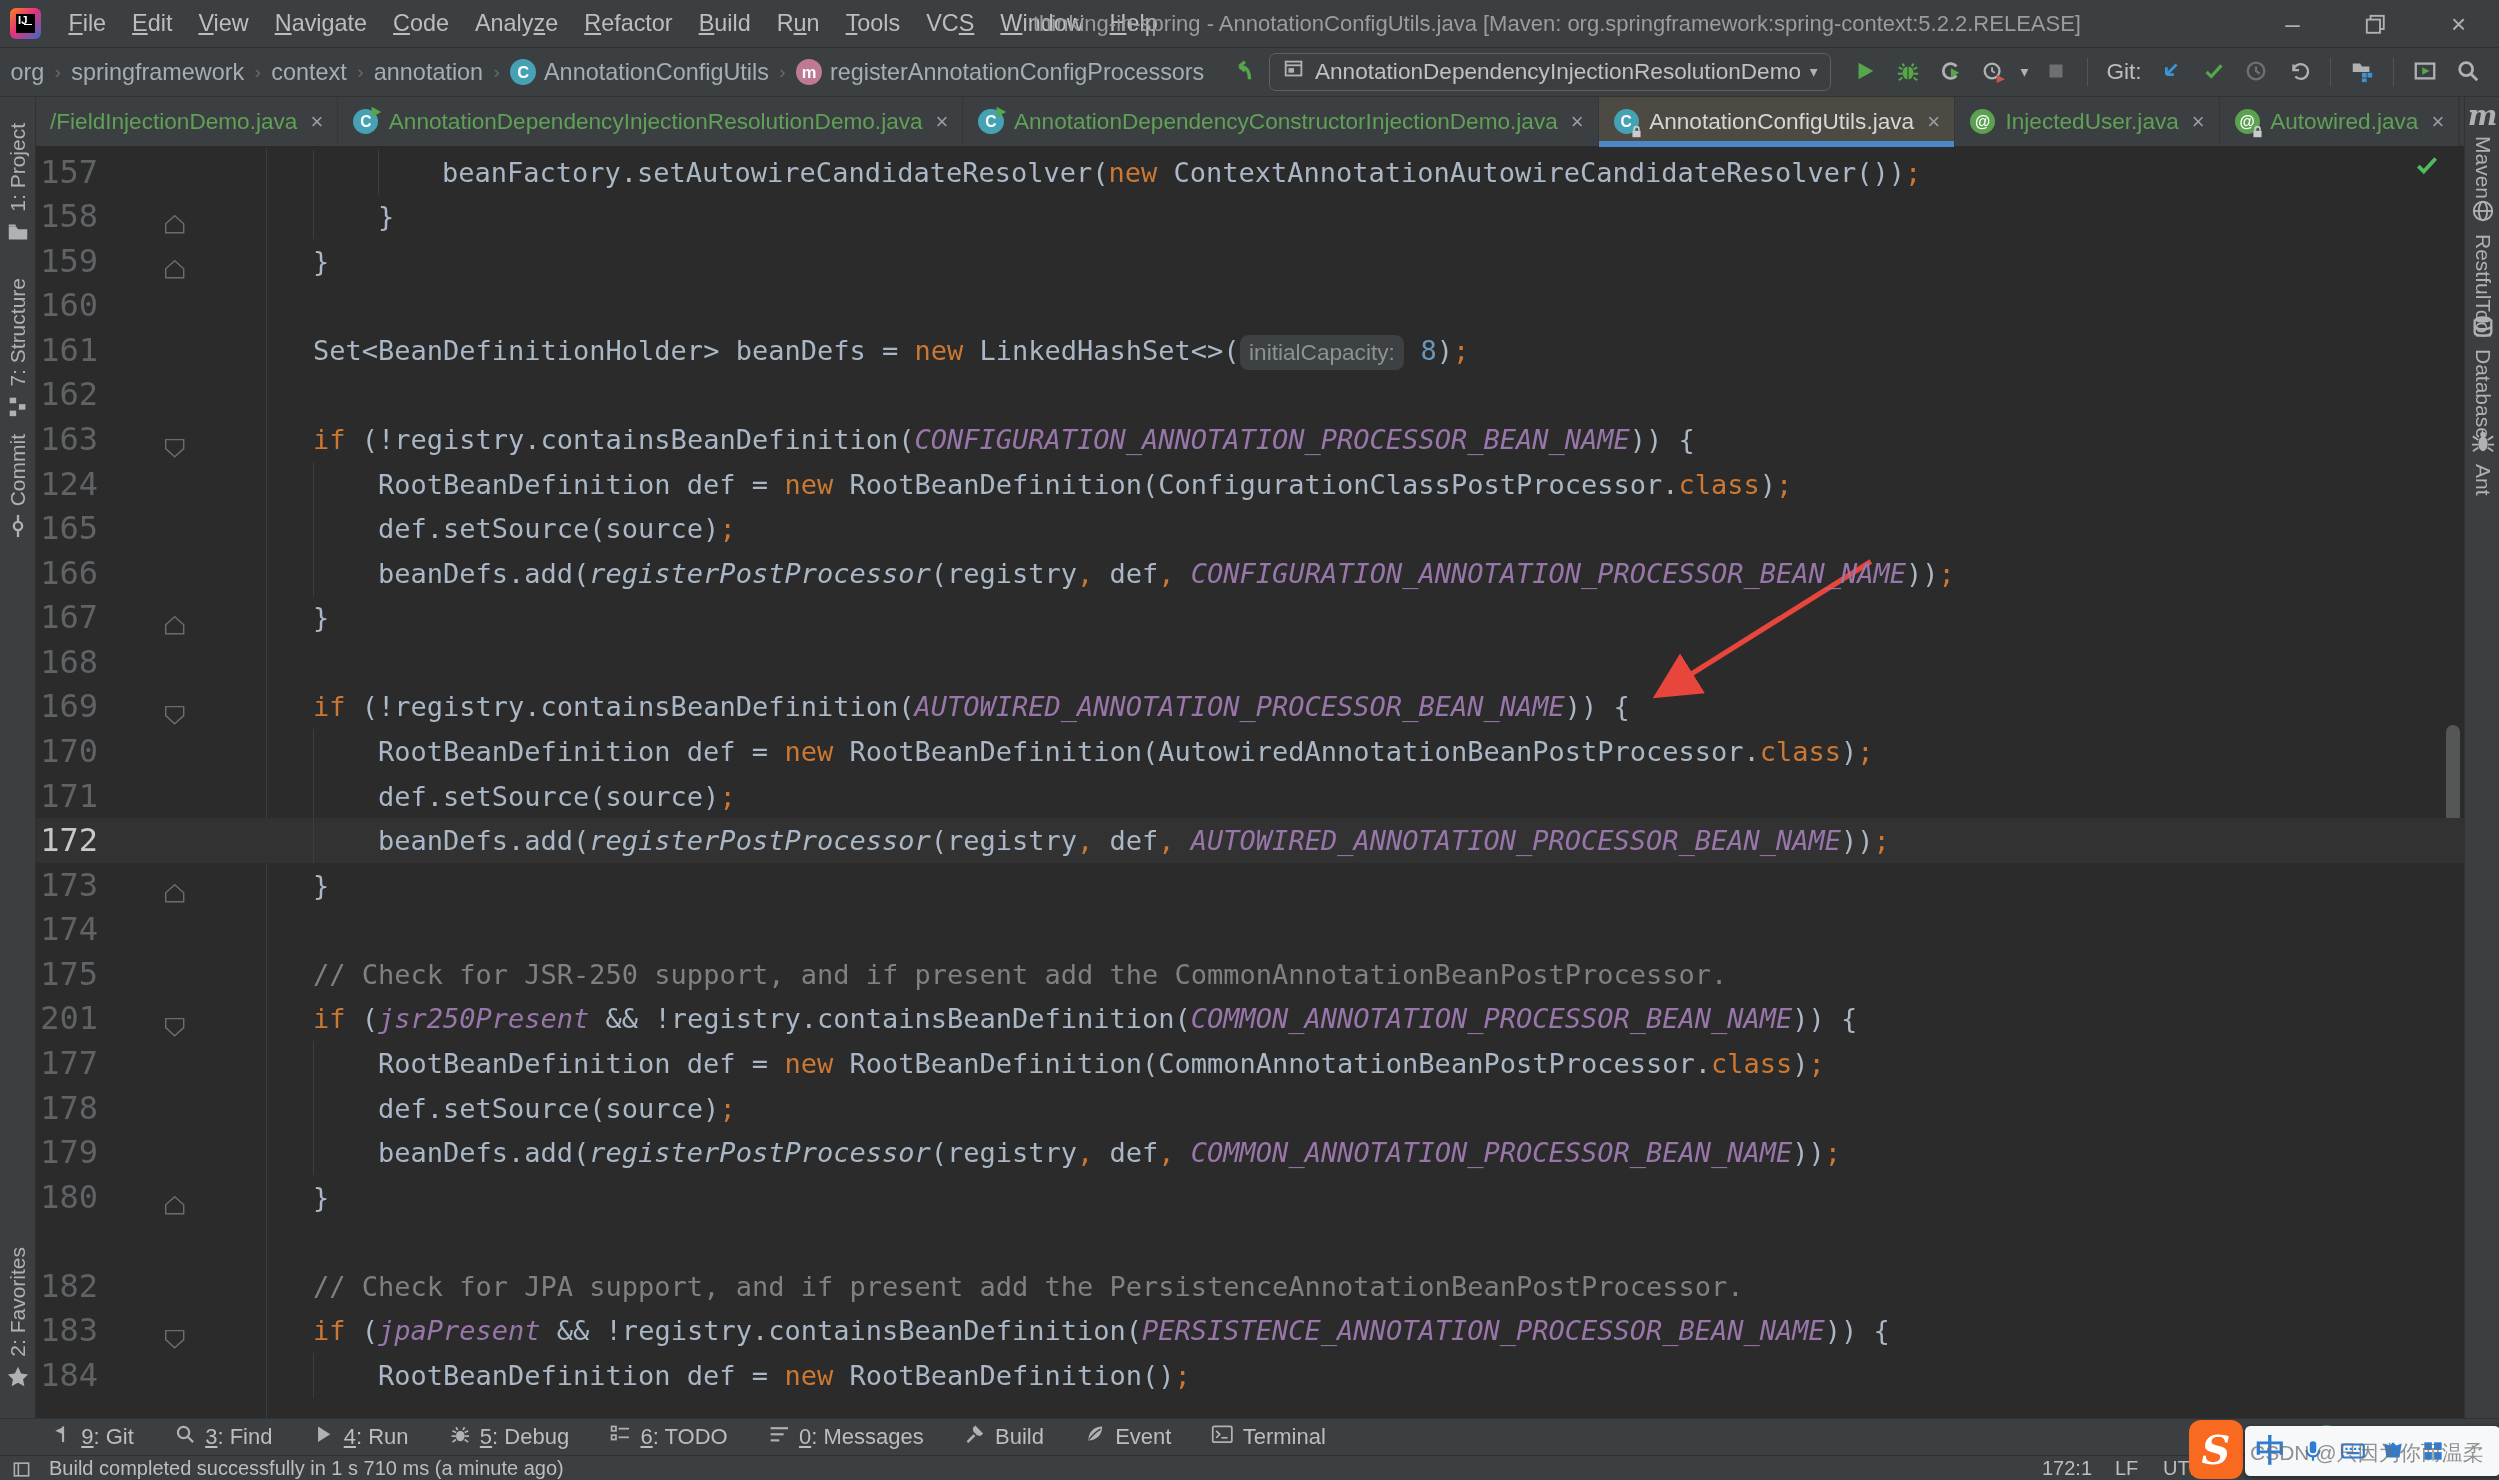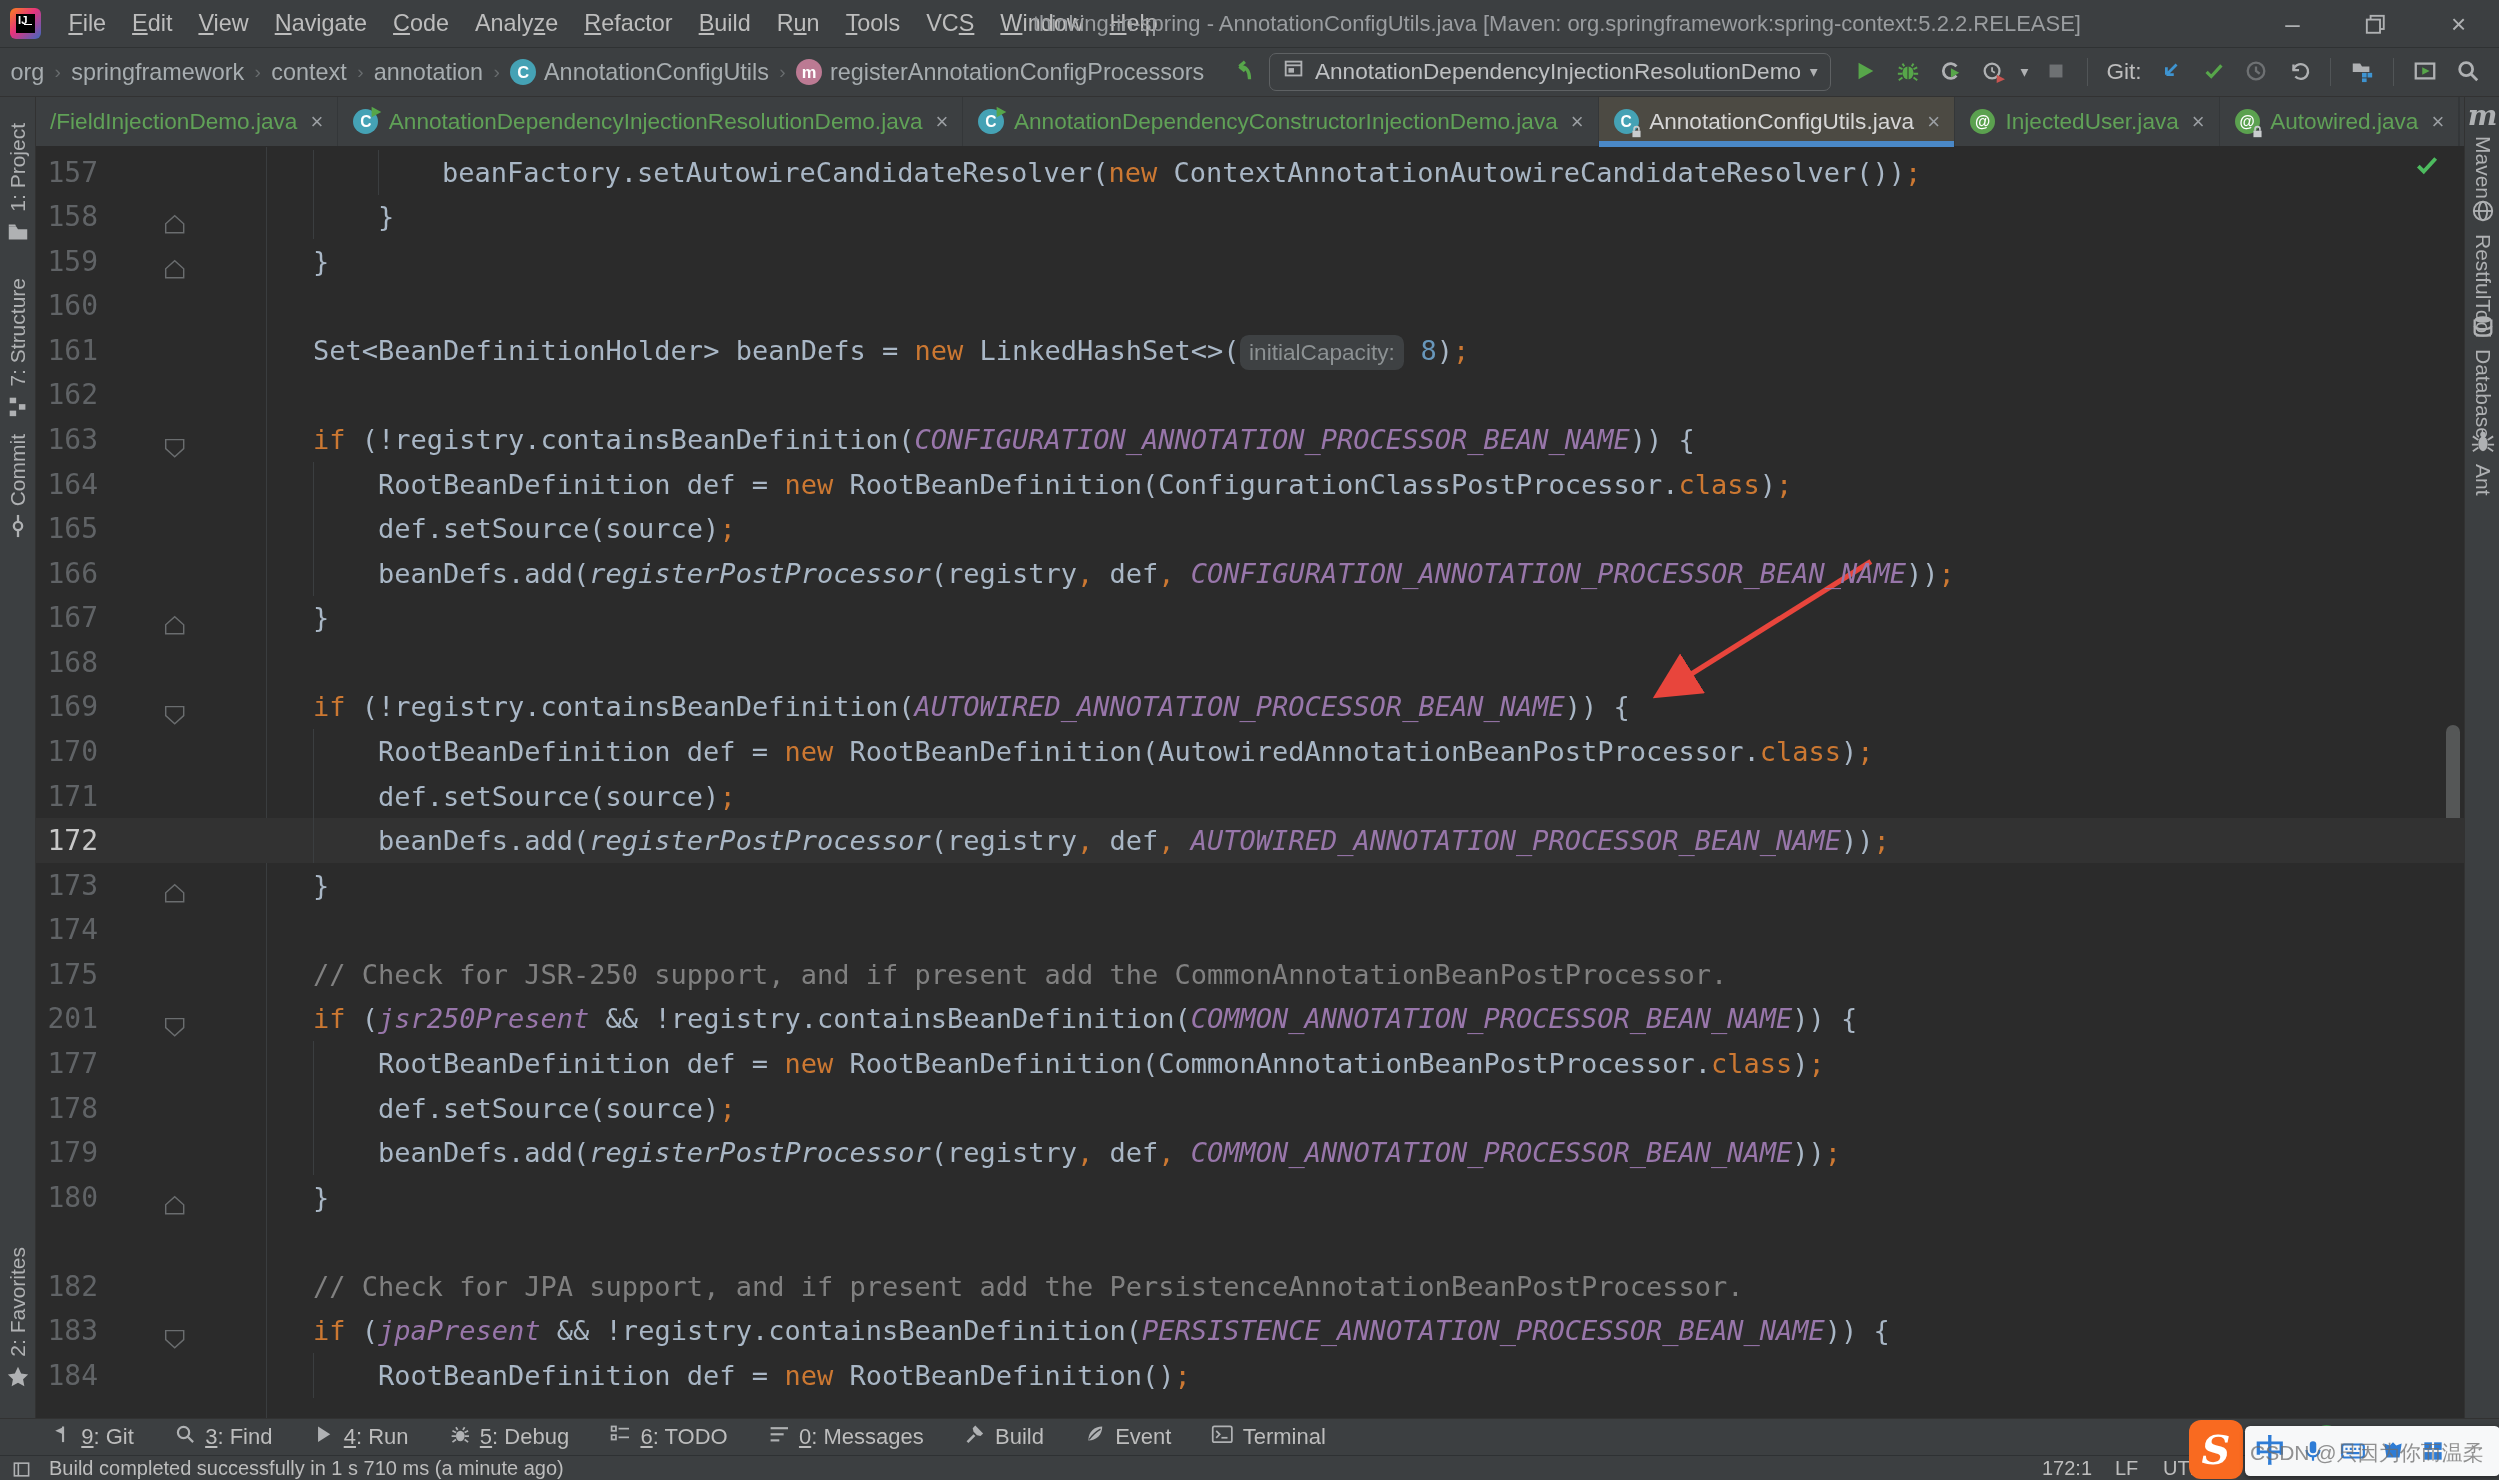--- a/index.html
+++ b/index.html
@@ -64,21 +64,21 @@
   .tabicon svg.ovl{position:absolute;width:14px;height:14px;right:-3.5px;top:-3.5px;}
   .tabicon svg.lock{position:absolute;width:13px;height:13px;right:-3.5px;bottom:-2.6px;}
   .tab-chev{margin-left:auto;width:52px;display:flex;align-items:center;justify-content:center;color:#AFB1B3;
     border-left:0.9px solid #343739;font-size:22.6px;}
   
   .editor{position:absolute;left:0;right:0;top:50px;bottom:0;background:#2B2B2B;overflow:hidden;}
   .gsep{position:absolute;left:230px;top:0;bottom:0;width:0.9px;background:#3A3D3F;}
   .row{position:absolute;left:0;width:100%;height:45px;font-family:"DejaVu Sans Mono",monospace;
     font-size:27px;line-height:45px;}
   .row.cur{background:#323232;}
-  .lnum{position:absolute;left:0;top:0;width:62px;text-align:right;color:#606366;font-size:28px;}
+  .lnum{position:absolute;left:0;top:0;width:62px;text-align:right;color:#606366;font-size:32px;}
   .row.cur .lnum{color:#C8C8C8;}
   .fold{position:absolute;left:127px;top:10.4px;width:23.4px;height:23.4px;}
   .guide{position:absolute;top:0;height:45px;width:0.9px;background:#3B3E40;}
   .code{position:absolute;top:0;white-space:pre;}
   .tk-d{color:#A9B7C6;}
   .tk-k{color:#CC7832;}
   .tk-c{color:#9876AA;font-style:italic;}
   .tk-n{color:#6897BB;}
   .tk-cm{color:#808080;}
   .tk-p{color:#CC7832;}
@@ -428,21 +428,21 @@
         <span class="lnum">162</span>
       </div>
       <div class="row" style="top: 270px;">
         <span class="lnum">163</span>
         <span class="fold"><svg width="23.4" height="23.4" viewBox="0 0 26 26">
             <polygon points="3,4 23,4 23,14 13,23 3,14" fill="none" stroke="#6A6D6F" stroke-width="1.6"></polygon>
           </svg></span>
         <span class="code" style="left: 277px;"><span class="tk-k">if</span><span class="tk-d"> (!registry.containsBeanDefinition(</span><span class="tk-c">CONFIGURATION_ANNOTATION_PROCESSOR_BEAN_NAME</span><span class="tk-d">)) {</span></span>
       </div>
       <div class="row" style="top: 315px;">
-        <span class="lnum">164</span>
+        <span class="lnum">124</span>
         <span class="guide" style="left: 277px;"></span>
         <span class="code" style="left: 342px;"><span class="tk-d">RootBeanDefinition def = </span><span class="tk-k">new</span><span class="tk-d"> RootBeanDefinition(ConfigurationClassPostProcessor.</span><span class="tk-k">class</span><span class="tk-d">)</span><span class="tk-p">;</span></span>
       </div>
       <div class="row" style="top: 359px;">
         <span class="lnum">165</span>
         <span class="guide" style="left: 277px;"></span>
         <span class="code" style="left: 342px;"><span class="tk-d">def.setSource(source)</span><span class="tk-p">;</span></span>
       </div>
       <div class="row" style="top: 404px;">
         <span class="lnum">166</span>

